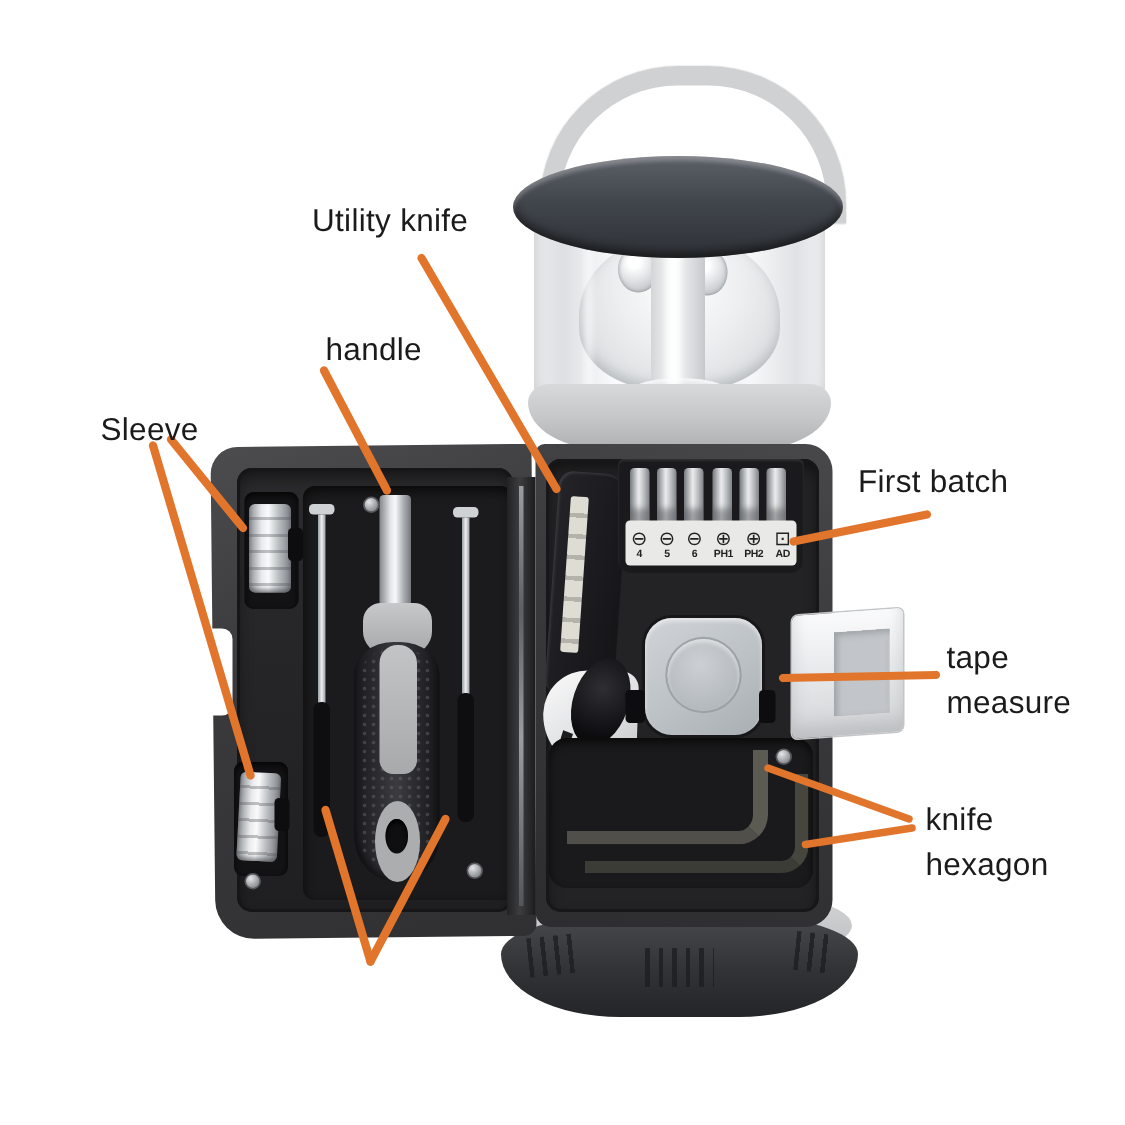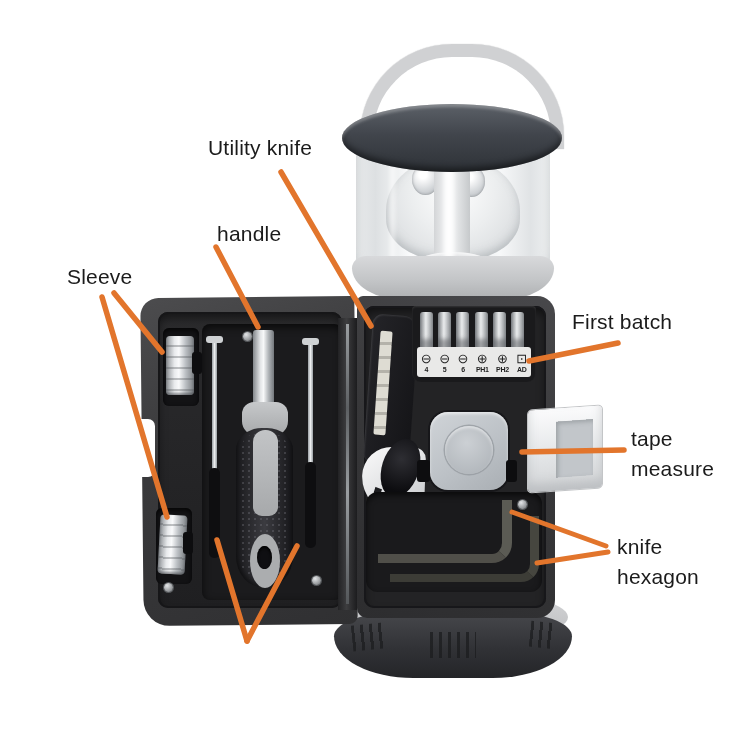--- a/index.html
+++ b/index.html
@@ -353,21 +353,21 @@
     <line x1="618" y1="343" x2="529" y2="361" stroke-width="5.5" stroke-linecap="round" stroke="#e2752c"></line>
     <line x1="624" y1="450" x2="522" y2="452" stroke-width="5.5" stroke-linecap="round" stroke="#e2752c"></line>
     <line x1="606" y1="546" x2="512" y2="512" stroke-width="5" stroke-linecap="round" stroke="#e2752c"></line>
     <line x1="608" y1="552" x2="537" y2="563" stroke-width="5" stroke-linecap="round" stroke="#e2752c"></line>
     <line x1="247" y1="641" x2="217" y2="540" stroke-width="5.5" stroke-linecap="round" stroke="#e2752c"></line>
     <line x1="247" y1="641" x2="297" y2="546" stroke-width="5.5" stroke-linecap="round" stroke="#e2752c"></line>
   </svg>
 
   <div class="label" style="left:208px;top:133px;">Utility knife</div>
   <div class="label" style="left:169px;top:219px;margin-left:48px;">handle</div>
-  <div class="label" style="left:67px;top:262px;">Sleeve</div>
+  <div class="label" style="left:67px;top:272px;">Sleeve</div>
   <div class="label" style="left:631px;top:424px;">
     <div>tape</div>
     <div>measure</div>
   </div>
   <div class="label" style="left:572px;top:307px;">First batch</div>
   <div class="label" style="left:617px;top:532px;">
     <div>knife</div>
     <div>hexagon</div>
   </div>
 

